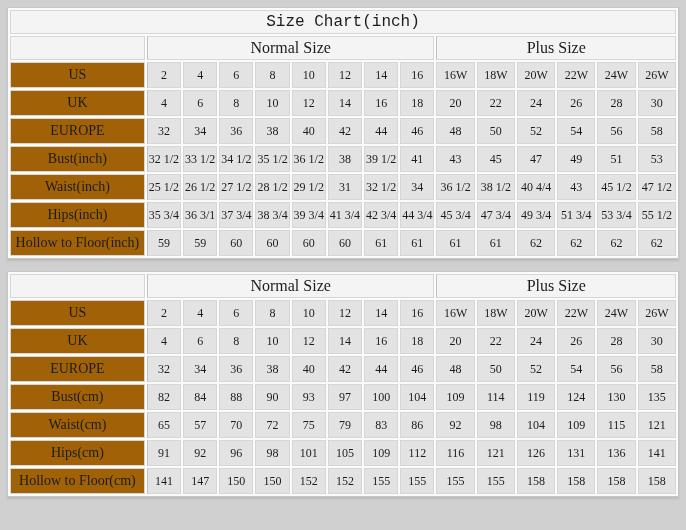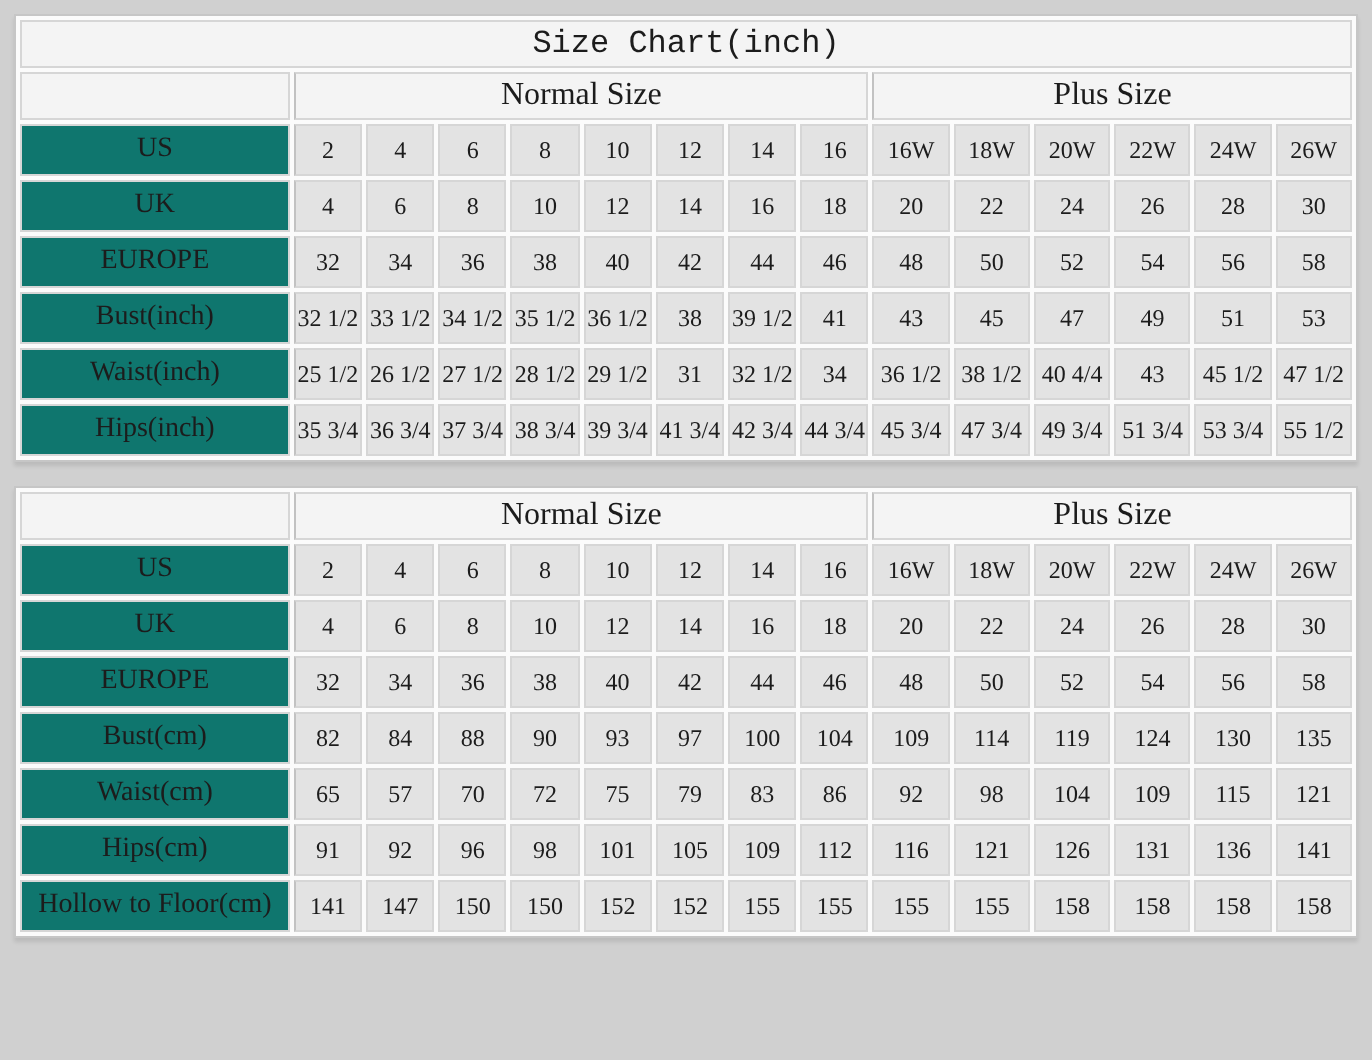--- a/index.html
+++ b/index.html
@@ -46,21 +46,21 @@
     font-size: 16px;
     font-family: Liberation Mono, monospace;
   }
   tr.row-group th {
     background: #f4f4f4;
     height: 22px;
     font-size: 16px;
   }
   tr.row-group th.spacer { background: #f4f4f4; }
   th.label {
-    background: #0f766e;
+    background: #a16207;
     font-size: 14px;
     height: 24px;
   }
   td.cell {
     background: #e3e3e3;
     font-size: 12px;
     height: 24px;
   }
   td.first-data, th.group { border-left-color: #c2c2c2; margin-left: 20px; }
 </style>
@@ -179,33 +179,50 @@
           <td class="cell">36 1/2</td>
           <td class="cell">38 1/2</td>
           <td class="cell">40 4/4</td>
           <td class="cell">43</td>
           <td class="cell">45 1/2</td>
           <td class="cell">47 1/2</td>
         </tr>
         <tr>
           <th class="label">Hips(inch)</th>
           <td class="cell first-data">35 3/4</td>
-          <td class="cell">36 3/4</td>
+          <td class="cell">36 3/1</td>
           <td class="cell">37 3/4</td>
           <td class="cell">38 3/4</td>
           <td class="cell">39 3/4</td>
           <td class="cell">41 3/4</td>
           <td class="cell">42 3/4</td>
           <td class="cell">44 3/4</td>
           <td class="cell">45 3/4</td>
           <td class="cell">47 3/4</td>
           <td class="cell">49 3/4</td>
           <td class="cell">51 3/4</td>
           <td class="cell">53 3/4</td>
           <td class="cell">55 1/2</td>
+        </tr>
+        <tr>
+          <th class="label">Hollow to Floor(inch)</th>
+          <td class="cell first-data">59</td>
+          <td class="cell">59</td>
+          <td class="cell">60</td>
+          <td class="cell">60</td>
+          <td class="cell">60</td>
+          <td class="cell">60</td>
+          <td class="cell">61</td>
+          <td class="cell">61</td>
+          <td class="cell">61</td>
+          <td class="cell">61</td>
+          <td class="cell">62</td>
+          <td class="cell">62</td>
+          <td class="cell">62</td>
+          <td class="cell">62</td>
         </tr>
       </tbody>
   </table>
 
   <table class="size-table">
     <colgroup>
       <col class="c-label">
       <col class="c-n">
         <col class="c-n">
         <col class="c-n">

